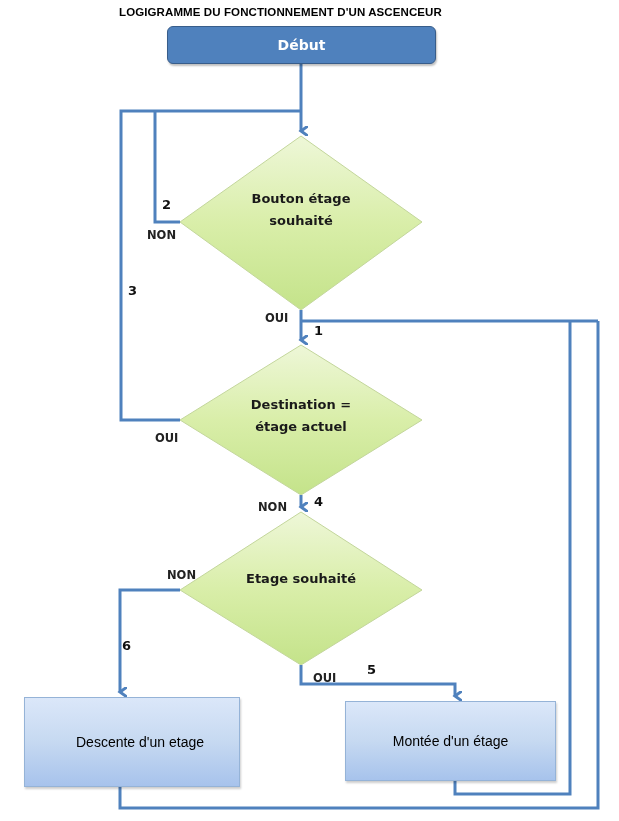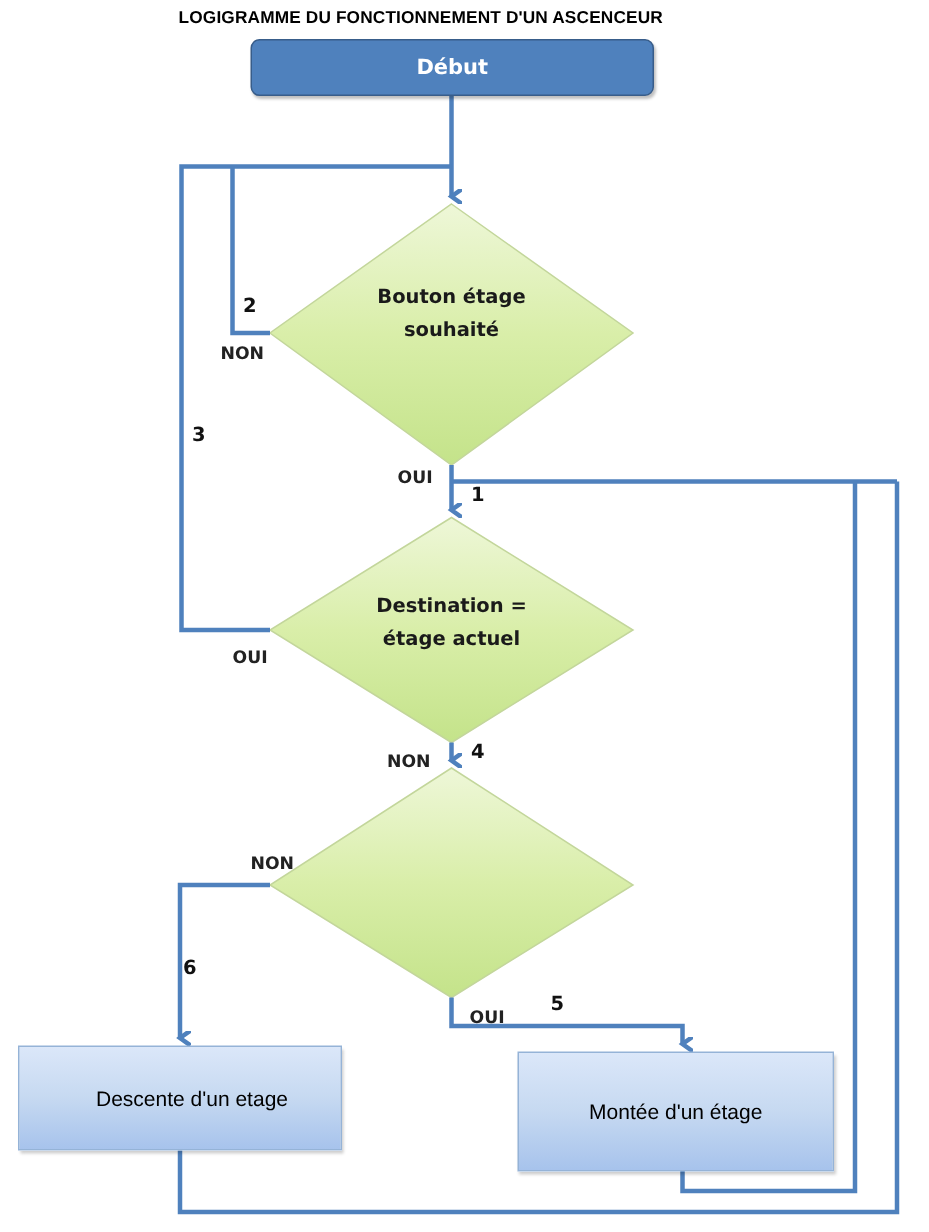--- a/index.html
+++ b/index.html
@@ -63,23 +63,24 @@
 
 <div class="dtext" style="left:211px; top:188px; width:180px;">
   <div>Bouton étage</div>
   <div>souhaité</div>
 </div>
 <div class="dtext" style="left:211px; top:394px; width:180px;">
   <div>Destination =</div>
   <div>étage actuel</div>
 </div>
 <div class="dtext" style="left:211px; top:568px; width:180px;">
+  <div>Etage souhaité</div>
 </div>
 
-<div class="proc" style="left:12px; top:697px; width:216px; height:70px;padding-left:16px;">
+<div class="proc" style="left:24px; top:697px; width:216px; height:90px;padding-left:16px;">
   <span>Descente d'un etage</span>
 </div>
 <div class="proc" style="left:345px; top:701px; width:211px; height:80px;">
   <span>Montée d'un étage</span>
 </div>
 
 <div class="lbl" style="left:147px; top:228px;">NON</div>
 <div class="lbl" style="left:265px; top:311px;">OUI</div>
 <div class="lbl" style="left:155px; top:431px;">OUI</div>
 <div class="lbl" style="left:258px; top:500px;">NON</div>

